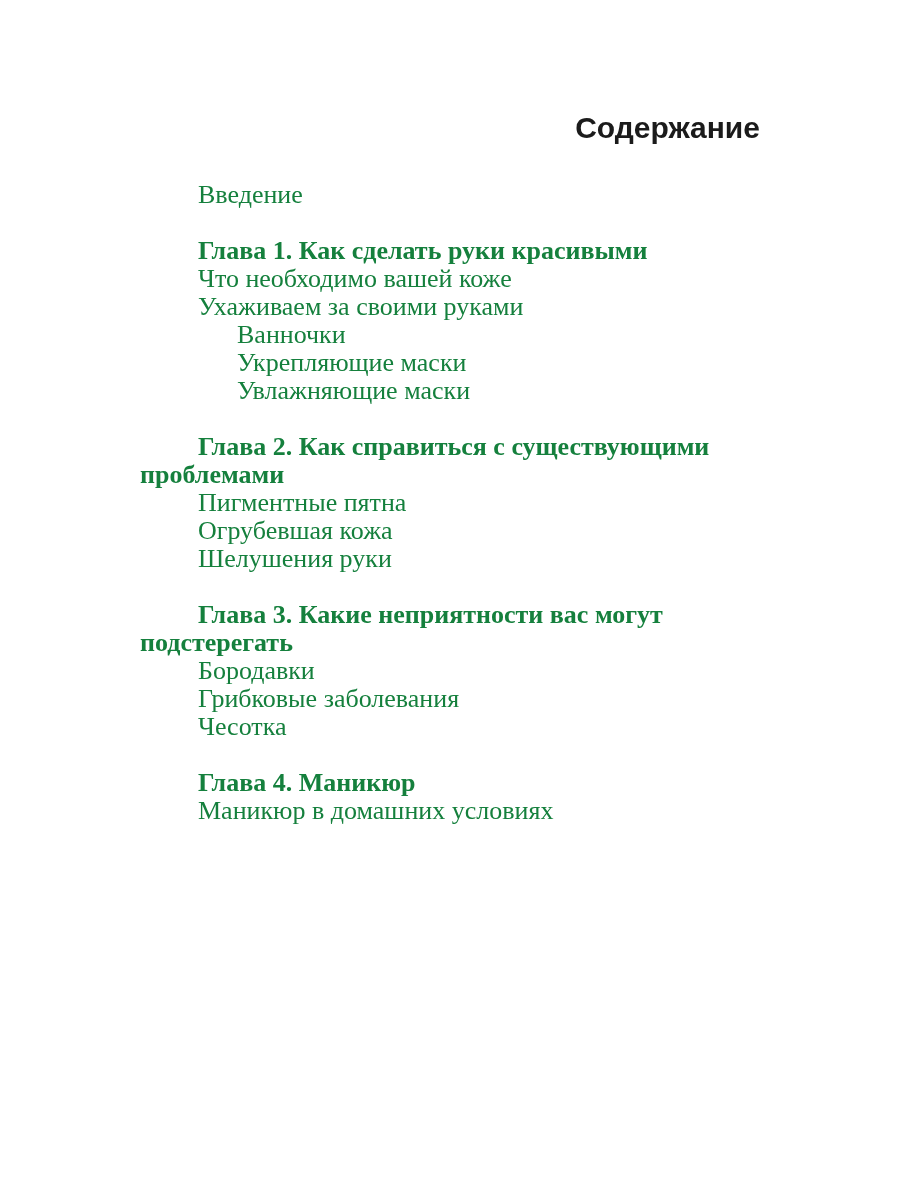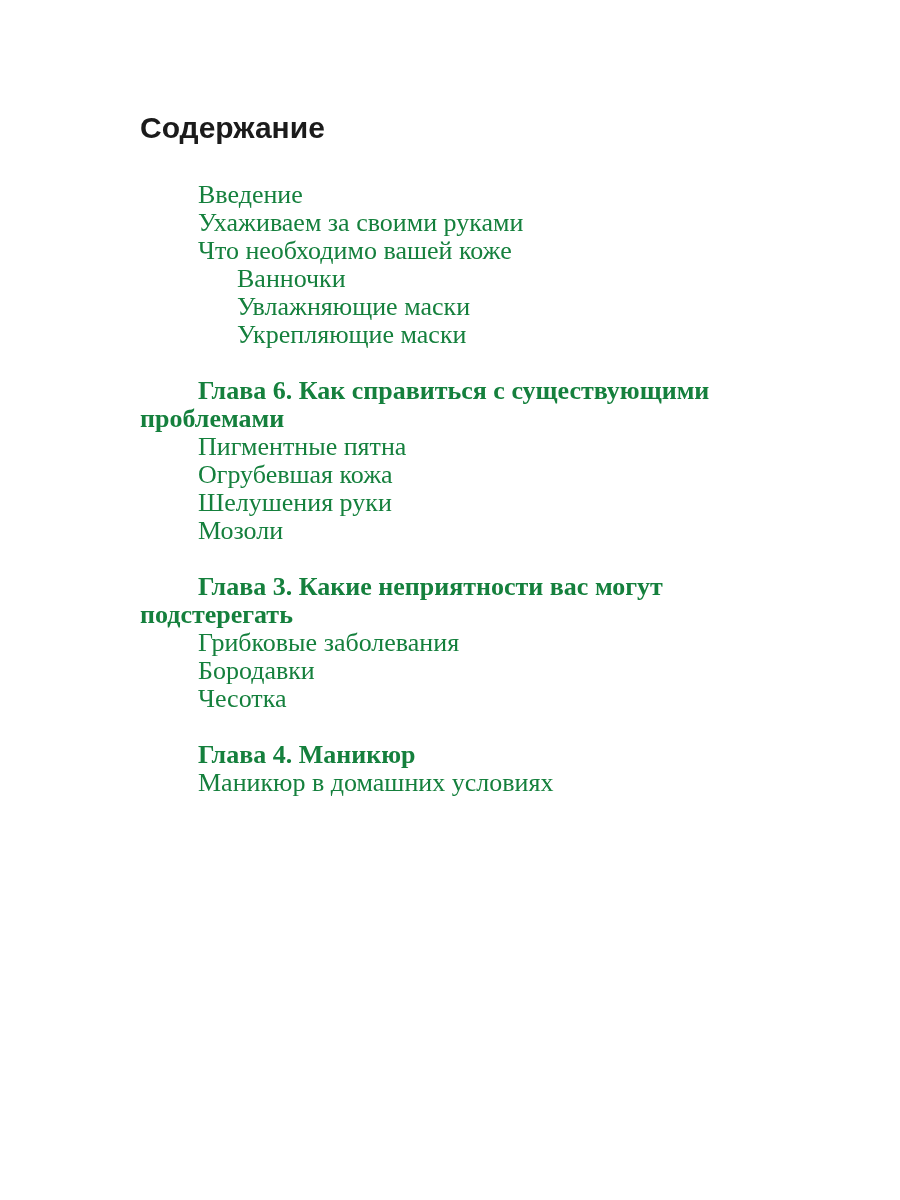--- a/index.html
+++ b/index.html
@@ -21,21 +21,21 @@
     left: 140px;
     top: 108px;
     width: 620px;
   }
   .toc-title {
     margin: 0 0 33px 0;
     font-family: "Liberation Sans", "DejaVu Sans", sans-serif;
     font-weight: bold;
     font-size: 30px;
     line-height: 40px;
-    text-align: left;
+    text-align: right;
     color: #1b1b1b;
   }
   .toc-line {
     margin: 0;
     font-size: 26px;
     line-height: 28px;
     color: #15803d;
   }
   .toc-line.entry   { text-indent: 58px; }
   .toc-line.sub     { text-indent: 97px; }
@@ -43,31 +43,31 @@
   .toc-line.gap     { margin-top: 28px; }
 </style>
 </head>
 <body>
 
 <div class="page">
   <div class="content">
     <h1 class="toc-title">Содержание</h1>
     <div id="toc-list">
         <p class="toc-line entry">Введение</p>
+        <p class="toc-line chapter gap">Глава 1. Как сделать руки красивыми</p>
+        <p class="toc-line entry">Что необходимо вашей коже</p>
         <p class="toc-line entry">Ухаживаем за своими руками</p>
-        <p class="toc-line entry">Что необходимо вашей коже</p>
         <p class="toc-line sub">Ванночки</p>
+        <p class="toc-line sub">Укрепляющие маски</p>
         <p class="toc-line sub">Увлажняющие маски</p>
-        <p class="toc-line sub">Укрепляющие маски</p>
-        <p class="toc-line chapter gap">Глава 6. Как справиться с существующими проблемами</p>
+        <p class="toc-line chapter gap">Глава 2. Как справиться с существующими проблемами</p>
         <p class="toc-line entry">Пигментные пятна</p>
         <p class="toc-line entry">Огрубевшая кожа</p>
         <p class="toc-line entry">Шелушения руки</p>
-        <p class="toc-line entry">Мозоли</p>
         <p class="toc-line chapter gap">Глава 3. Какие неприятности вас могут подстерегать</p>
+        <p class="toc-line entry">Бородавки</p>
         <p class="toc-line entry">Грибковые заболевания</p>
-        <p class="toc-line entry">Бородавки</p>
         <p class="toc-line entry">Чесотка</p>
         <p class="toc-line chapter gap">Глава 4. Маникюр</p>
         <p class="toc-line entry">Маникюр в домашних условиях</p>
       </div>
   </div>
 </div>
 
 </body></html>

